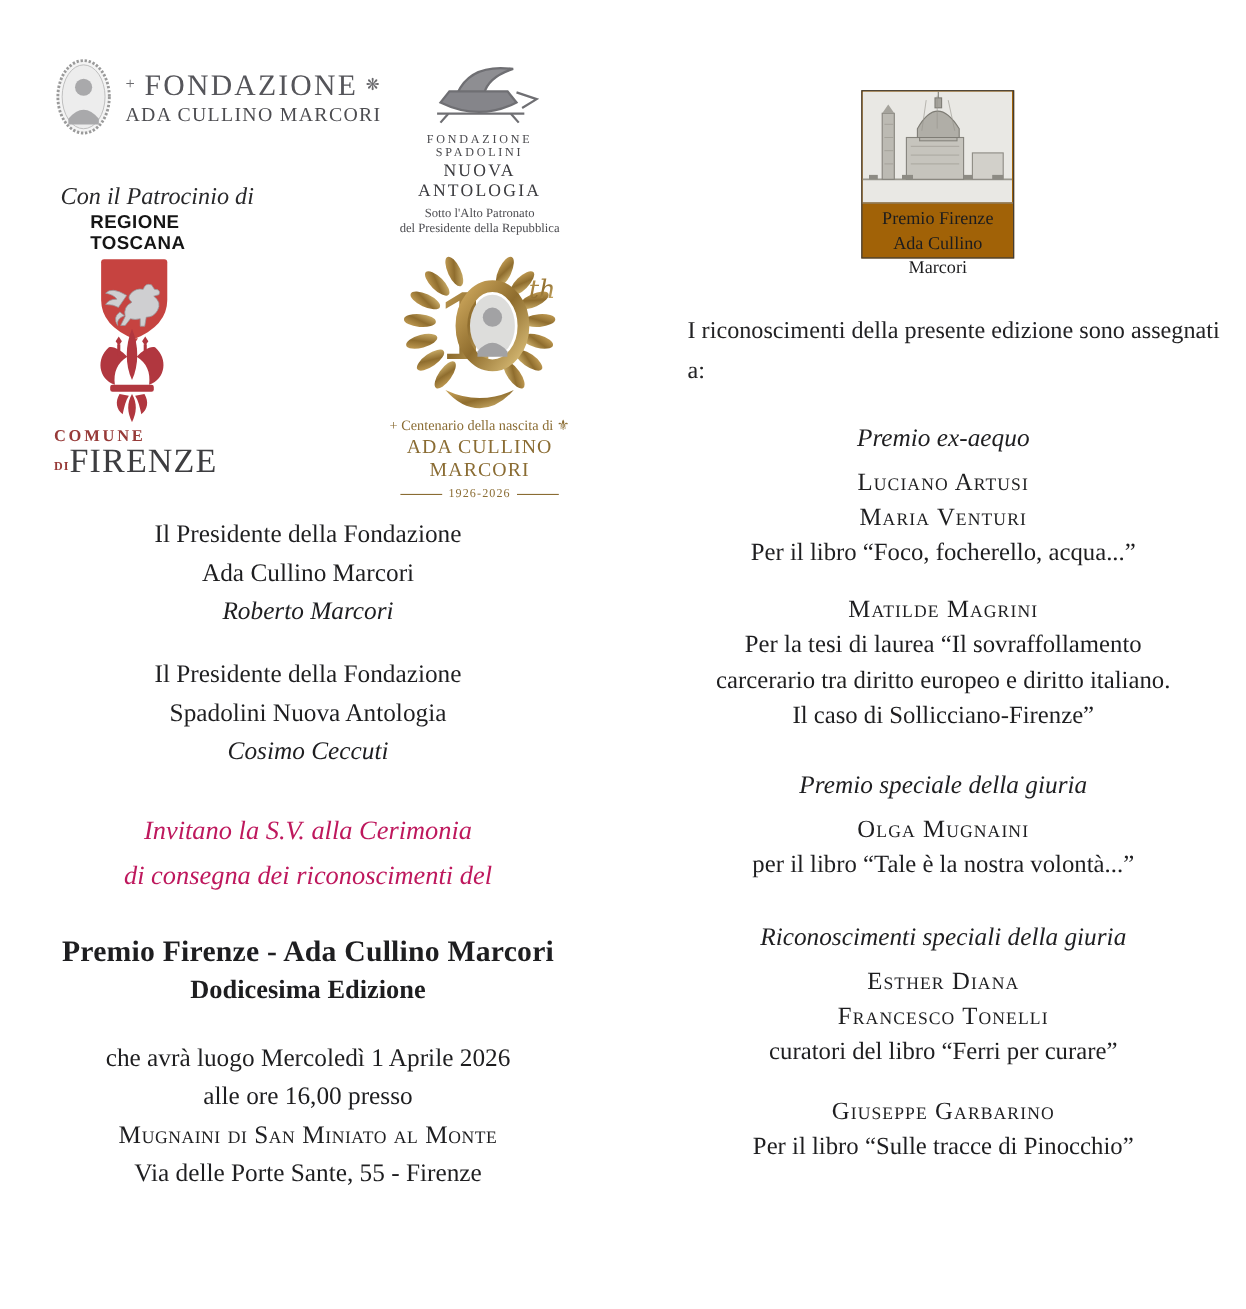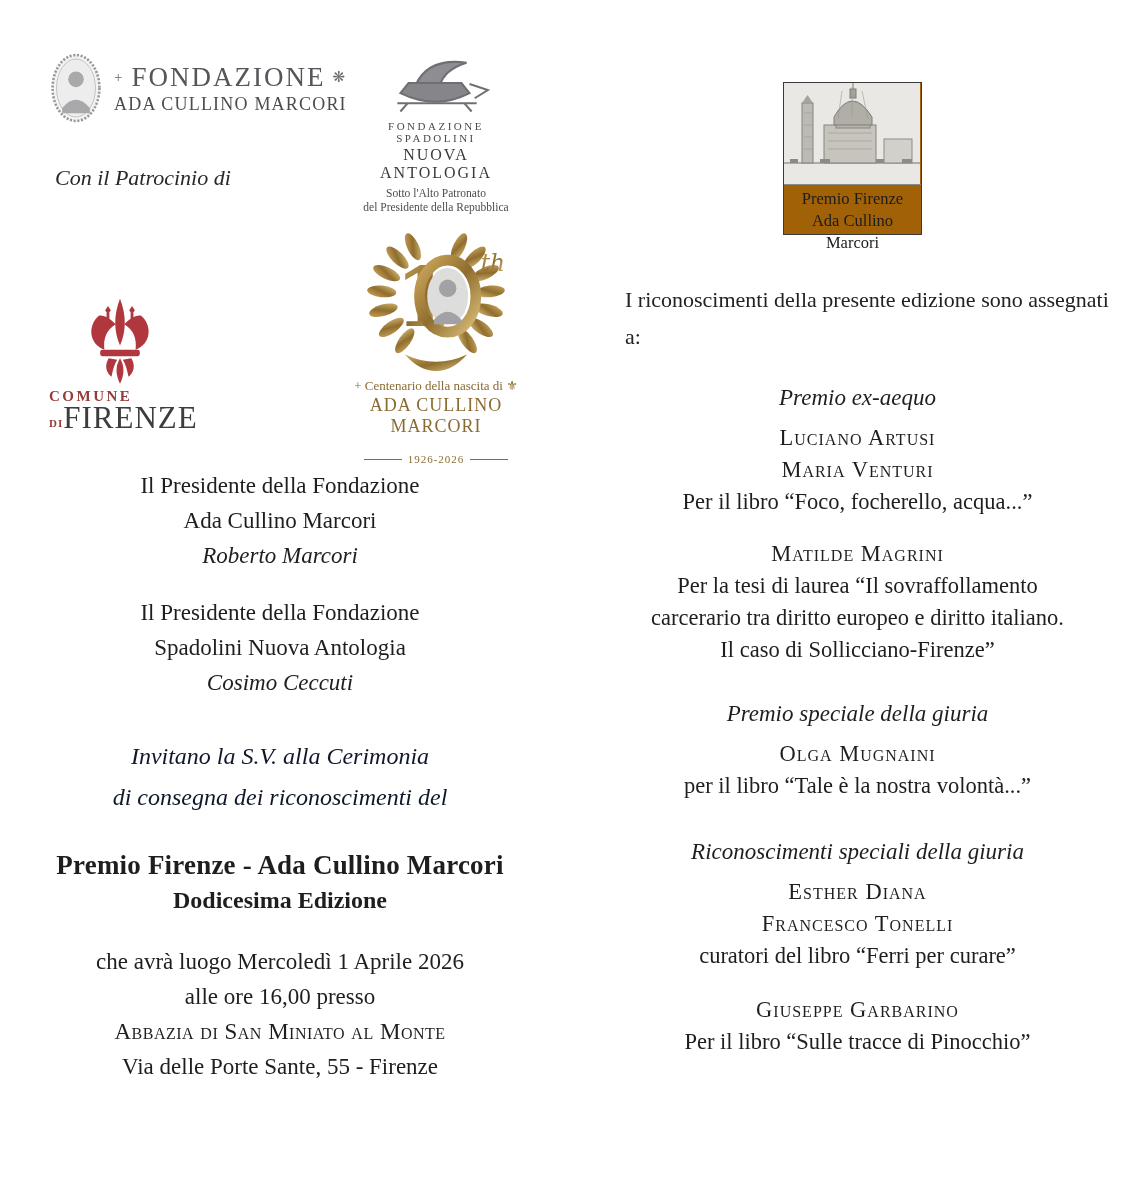--- a/index.html
+++ b/index.html
@@ -29,34 +29,34 @@
   
   .spadolini{position:absolute;left:352px;top:52px;width:168px;text-align:center;color:#4a4a4e;}
   .sp-l1{font-size:11px;letter-spacing:2.5px;text-transform:uppercase;margin-top:2px;}
   .sp-l2{font-size:16px;letter-spacing:2px;color:#3b3b3f;margin-top:2px;}
   .sp-l3,.sp-l4{font-size:11.5px;line-height:14px;color:#4c4c50;}
   .sp-l3{margin-top:4px;}
   
   .centenario{position:absolute;left:330px;top:230px;width:212px;text-align:center;}
   .cent-l1{font-size:13px;color:#8a6c33;margin-top:2px;}
   .cent-l2{font-size:18px;letter-spacing:1px;color:#8a6c33;margin-top:1px;}
-  .cent-years{display:flex;align-items:center;justify-content:center;gap:6px;margin-top:16px;}
+  .cent-years{display:flex;align-items:center;justify-content:center;gap:6px;margin-top:5px;}
   .cent-years .rule{display:inline-block;width:38px;height:0;border-top:1.5px solid #8a6c33;}
   .cent-years .yr{font-size:11px;color:#8a6c33;letter-spacing:1px;}
   
   .premio-box{position:absolute;left:783px;top:82px;width:139px;height:153px;box-sizing:border-box;
               border:1.5px solid #3a3a3a;background:#a16207;}
   .premio-img{height:101px;border-bottom:1px solid #8a8a86;overflow:hidden;}
   .premio-caption{text-align:center;font-size:16.5px;line-height:22px;color:#1c1c1e;padding-top:3px;}
   
   .left-col{position:absolute;left:20px;top:468px;width:520px;text-align:center;}
   .lc-line{font-size:23px;line-height:35px;}
   .lc-name{font-size:23px;line-height:35px;font-style:italic;}
   .blk2{margin-top:22px;}
-  .invite{margin-top:36px;font-style:italic;font-size:24px;line-height:41px;color:#0f172a;}
+  .invite{margin-top:36px;font-style:italic;font-size:24px;line-height:41px;color:#be185d;}
   .title-blk{margin-top:30px;}
   .title-l1{font-size:27px;font-weight:bold;line-height:35px;letter-spacing:.2px;}
   .title-l2{font-size:24px;font-weight:bold;line-height:35px;}
   .event-blk{margin-top:26px;}
   .ev-line{font-size:23px;line-height:35px;}
   .smallcaps{font-variant:small-caps;letter-spacing:.5px;}
   
   .right-col{position:absolute;left:600px;top:281px;width:515px;}
   .rc-intro{width:488px;margin-left:25px;text-align:left;font-size:22px;line-height:37px;color:#222224;}
   .rc-center{text-align:center;}
@@ -86,20 +86,33 @@
         <span class="acm-orn">+</span>
         <span>FONDAZIONE</span>
         <span class="acm-orn">❋</span>
       </div>
       <div class="acm-line2">ADA CULLINO MARCORI</div>
     </div>
   </div>
 
   <div class="patrocinio">Con il Patrocinio di</div>
 
+  <div class="regione">
+    <div class="regione-name">REGIONE</div>
+    <div class="regione-name">TOSCANA</div>
+    <svg width="72" height="82" viewBox="0 0 100 120">
+      <path d="M10 4 H90 Q94 4 94 8 V58 Q94 92 50 110 Q6 92 6 58 V8 Q6 4 10 4 Z" fill="#c64340"></path>
+      <path d="M45 109 h10 l-5 8 z" fill="#c64340"></path>
+      <g fill="#cfcfd1" stroke="#97979b" stroke-width="1">
+        <path d="M40 52 q-20 -12 -28 -3 q11 2 15 8 q-11 0 -15 7 q11 0 17 4 z"></path>
+        <path d="M38 80 q-3 -13 9 -19 q-7 -5 -2 -11 q7 -8 17 -6 q3 -9 11 -6 l4 6 q9 0 6 7 l-7 2 q11 8 5 19 q-5 9 -15 9 l-2 12 h-6 l0 -10 q-7 2 -13 0 l-7 9 h-6 z"></path>
+        <path d="M37 79 q-11 4 -9 13 q-7 -11 3 -18 z"></path>
+      </g>
+    </svg>
+  </div>
 
   <div class="comune">
     <div class="giglio-wrap">
       <svg width="82" height="92" viewBox="0 0 100 130">
         <g fill="#b1373f">
           <path d="M50 4 C41 26 41 50 50 70 C59 50 59 26 50 4 Z"></path>
           <path d="M20 28 C4 42 6 68 28 76 C26 60 31 48 44 40 C36 32 27 26 20 28 Z"></path>
           <path d="M80 28 C96 42 94 68 72 76 C74 60 69 48 56 40 C64 32 73 26 80 28 Z"></path>
           <path d="M33 14 l4 6 -4 6 -4 -6 z"></path>
           <path d="M67 14 l4 6 -4 6 -4 -6 z"></path>
@@ -261,21 +274,21 @@
       <div>Invitano la S.V. alla Cerimonia</div>
       <div>di consegna dei riconoscimenti del</div>
     </div>
     <div class="title-blk">
       <div class="title-l1">Premio Firenze - Ada Cullino Marcori</div>
       <div class="title-l2">Dodicesima Edizione</div>
     </div>
     <div class="event-blk">
       <div class="ev-line">che avrà luogo Mercoledì 1 Aprile 2026</div>
       <div class="ev-line">alle ore 16,00 presso</div>
-      <div class="ev-line smallcaps">Abbazia di San Miniato al Monte</div>
+      <div class="ev-line smallcaps">Mugnaini di San Miniato al Monte</div>
       <div class="ev-line">Via delle Porte Sante, 55 - Firenze</div>
     </div>
   </div>
 
   <div class="right-col">
     <div class="rc-intro">I riconoscimenti della presente edizione sono assegnati a:</div>
 
     <div class="rc-center m-exaequo">
       <div class="rc-head">Premio ex-aequo</div>
       <div class="rc-name">Luciano Artusi</div>

